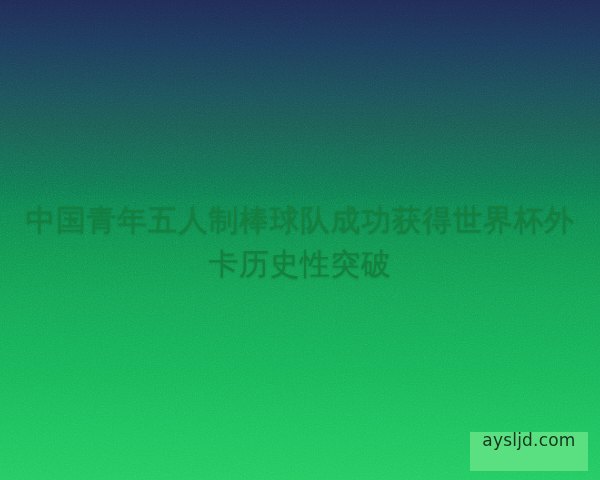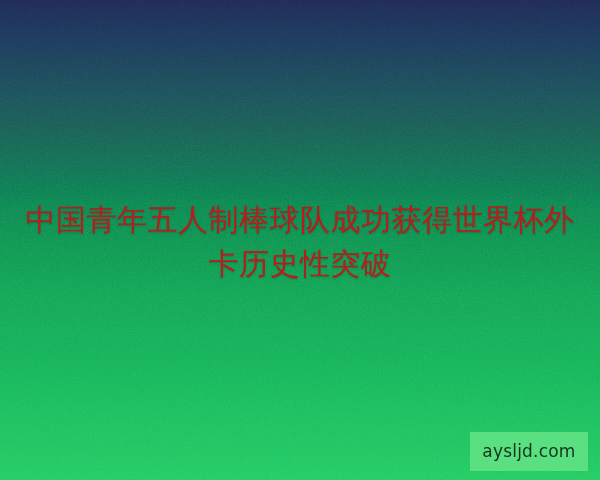--- a/index.html
+++ b/index.html
@@ -47,39 +47,38 @@
     mix-blend-mode: overlay;
     pointer-events: none;
   }
 
   #headline {
     position: absolute;
     left: 0;
     right: 0;
     top: 198px;
     text-align: center;
-    color: #b91c1c;
+    color: #15803d;
     font-size: 30px;
     line-height: 44px;
     letter-spacing: 0.5px;
     font-weight: 400;
     padding: 0 22px;
     box-sizing: border-box;
     text-shadow: 0 1px 2px rgba(0, 40, 20, 0.25);
   }
 
   #watermark-badge {
     position: absolute;
     left: 470px;
     top: 432px;
     width: 118px;
     height: 39px;
     background: #5ae080;
     display: flex;
-    align-items: center;
     justify-content: center;
   }
 
   #watermark-text {
     color: #15341f;
     font-size: 17px;
     line-height: 1;
     letter-spacing: 0.2px;
     font-family: "DejaVu Sans", "Liberation Sans", sans-serif;
   }

